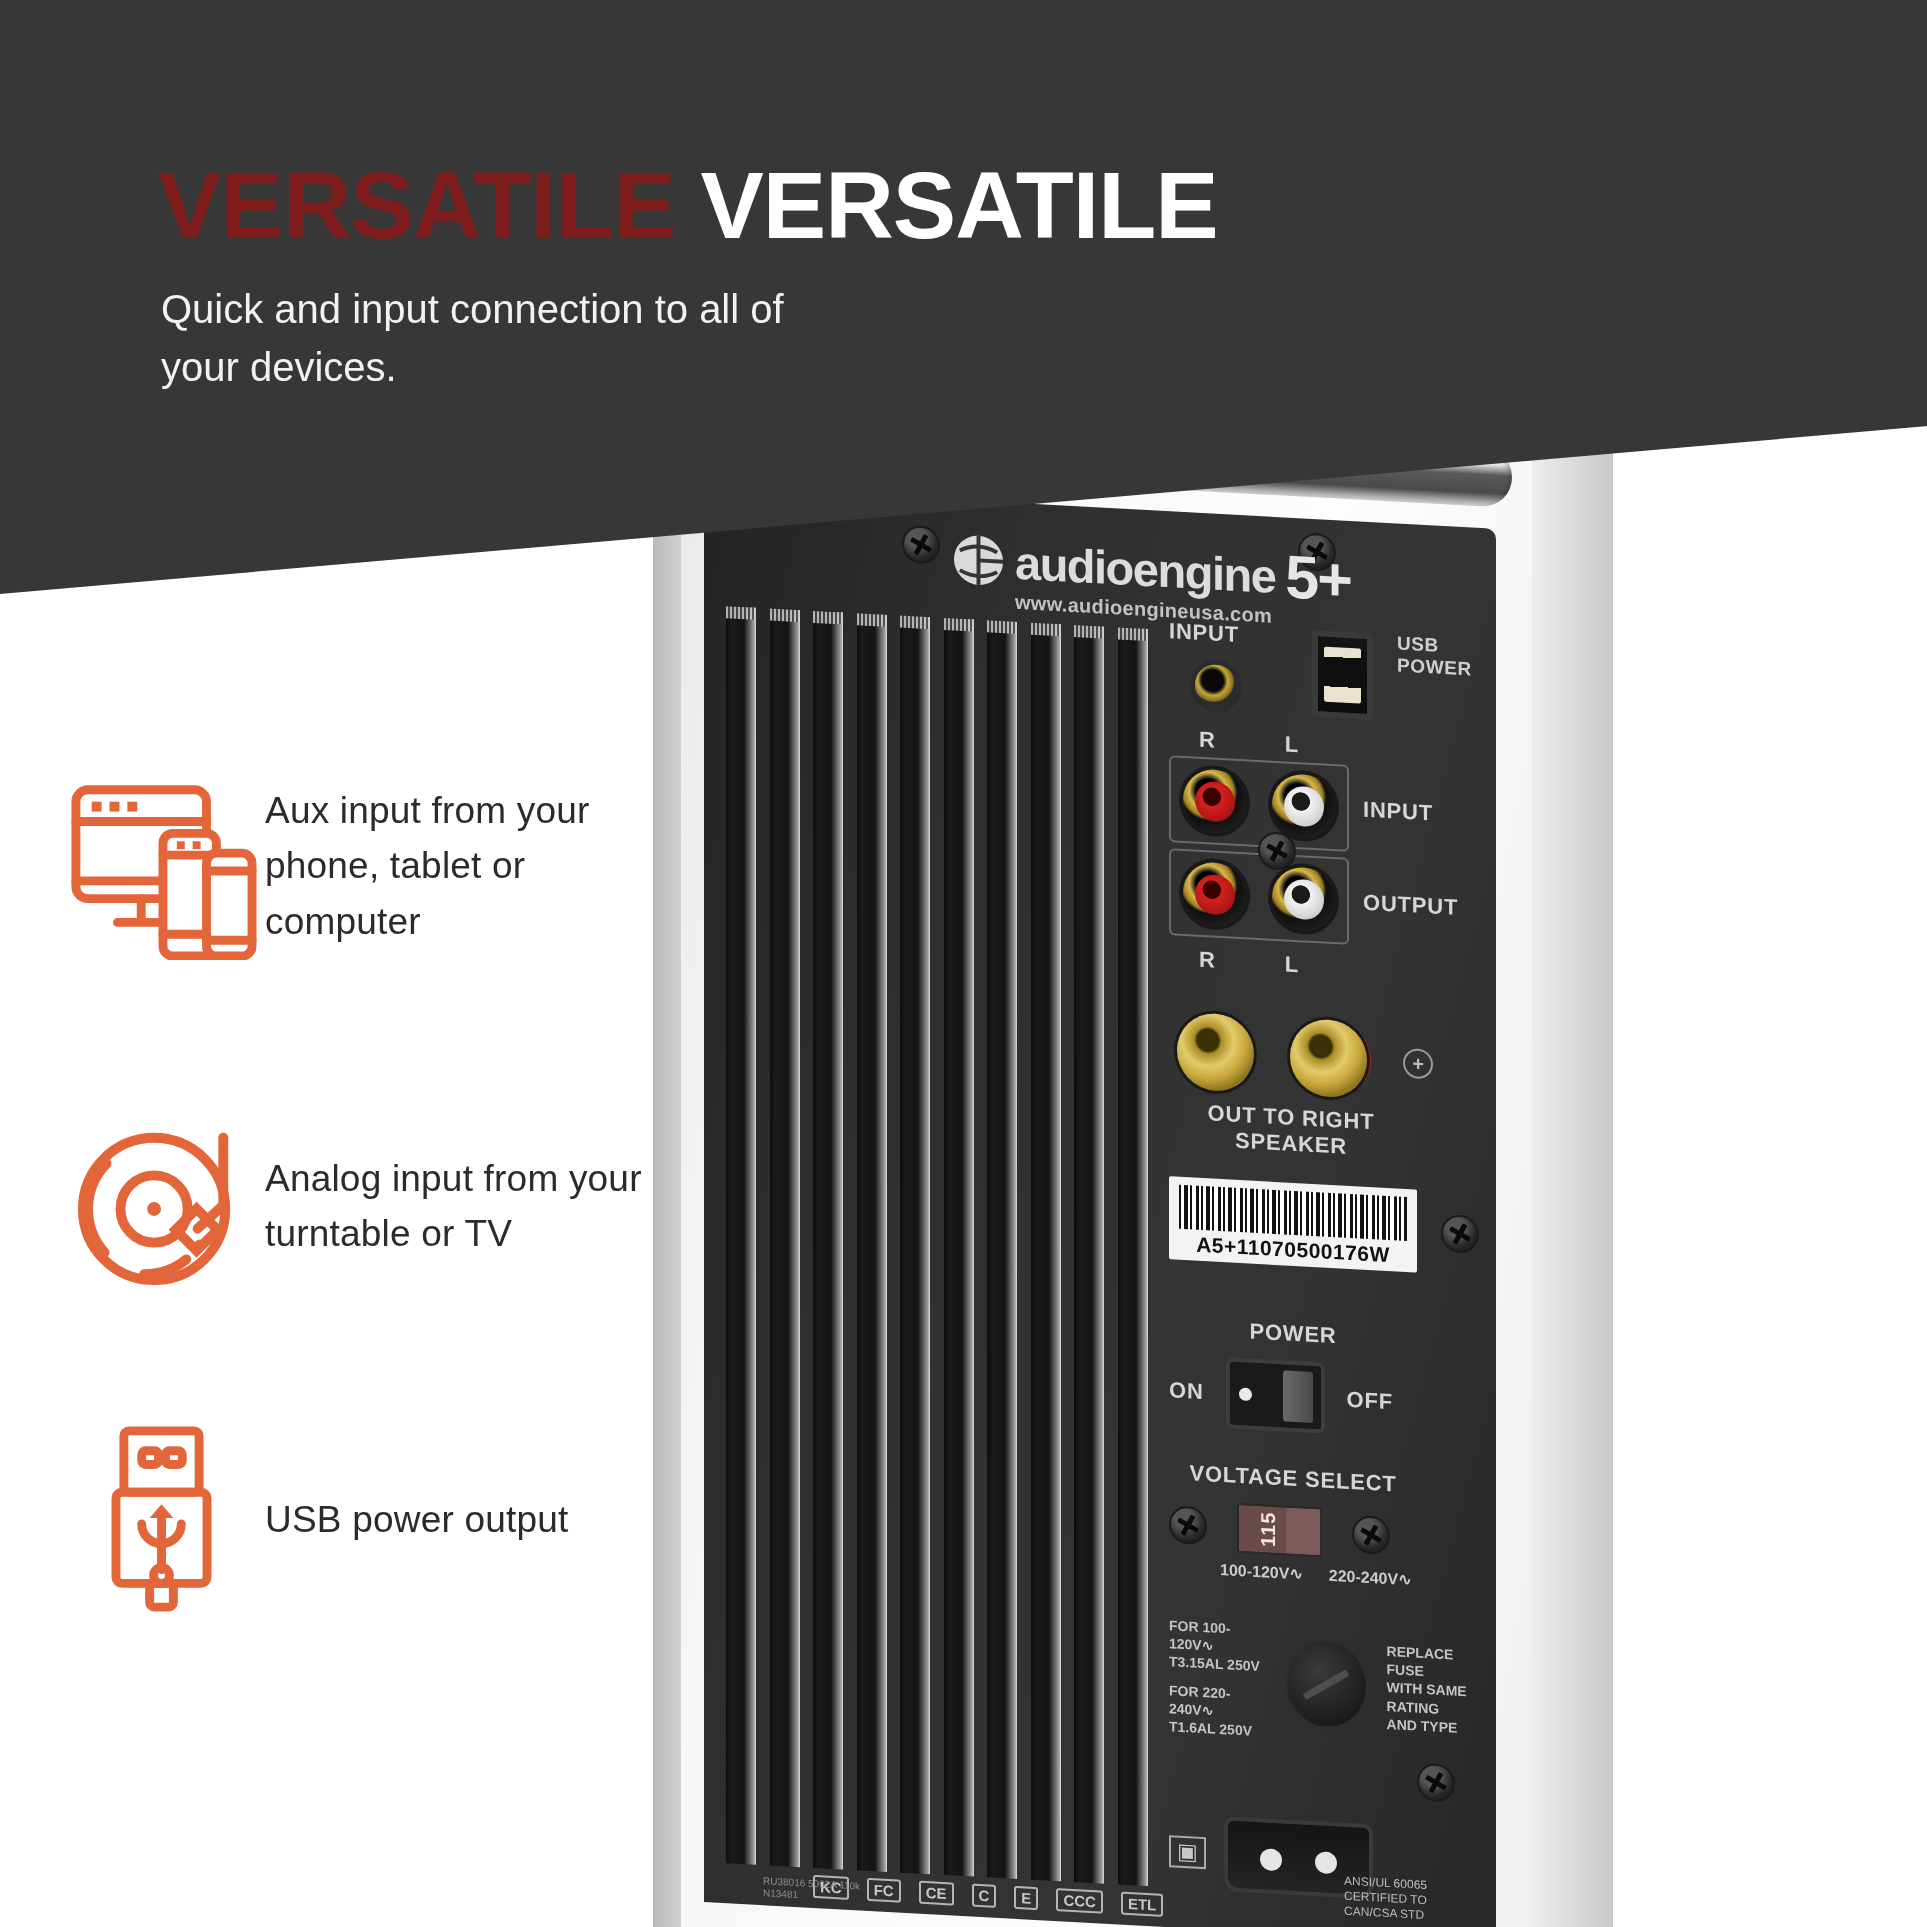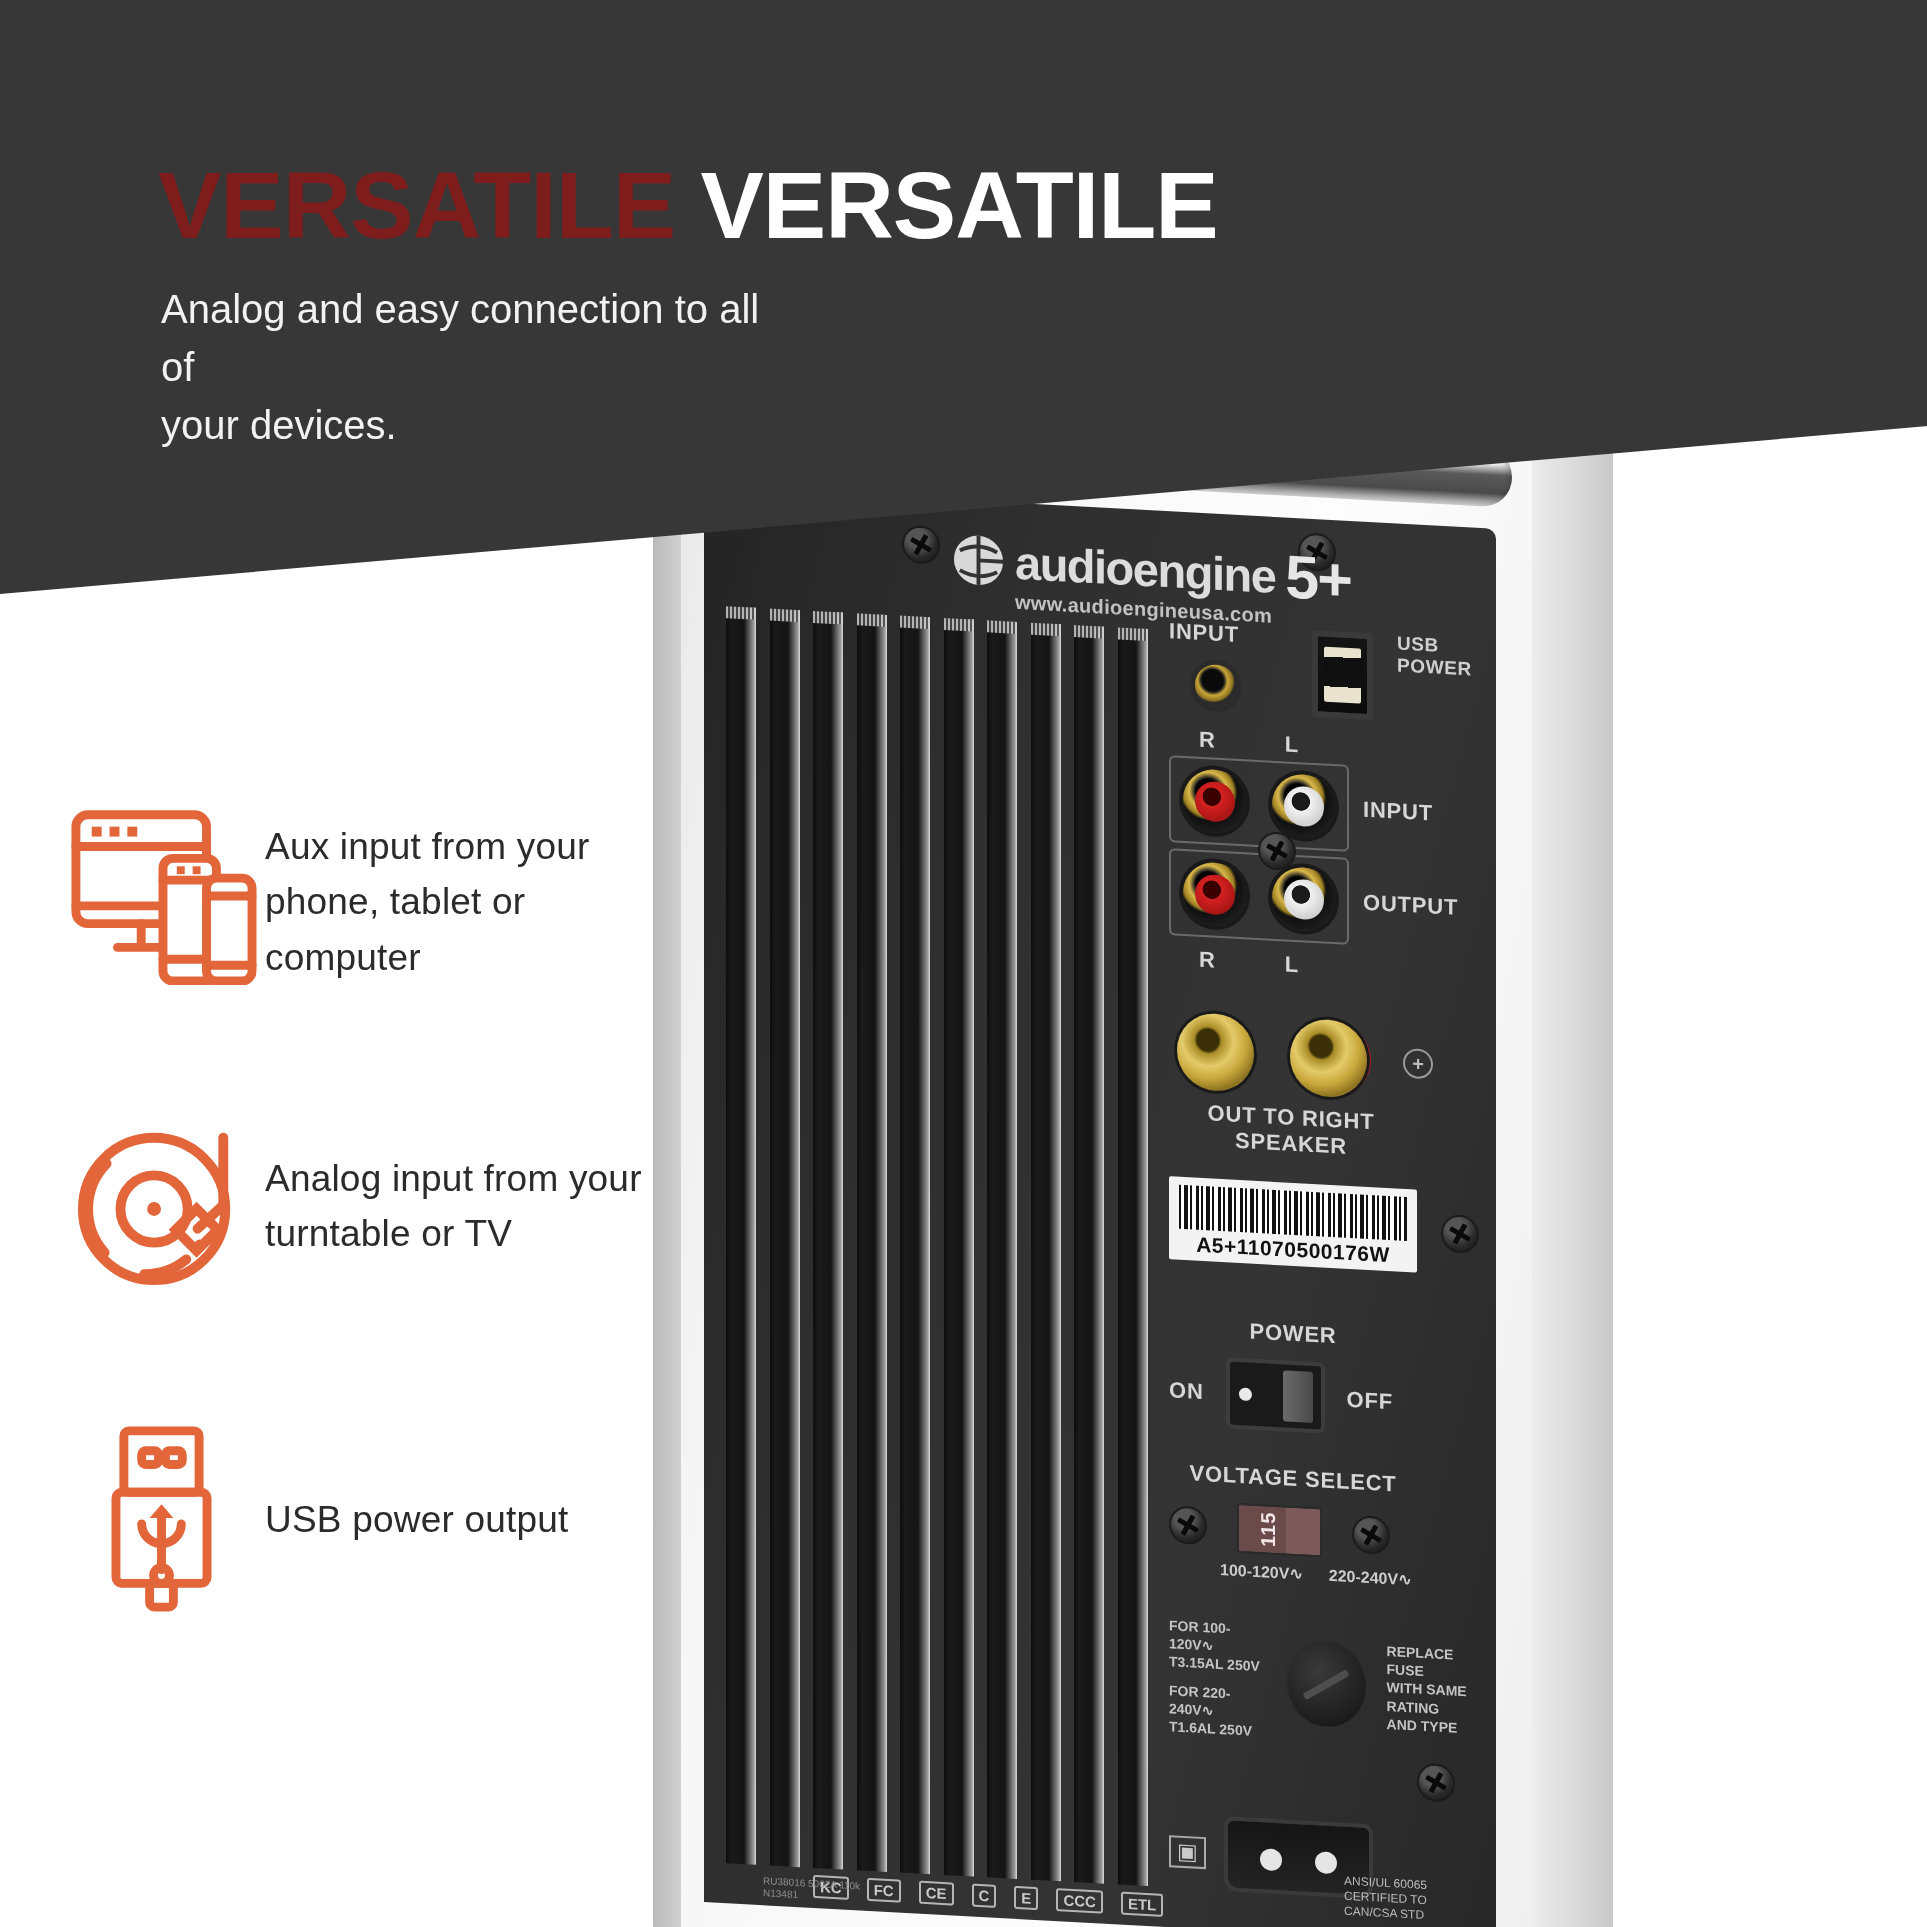--- a/index.html
+++ b/index.html
@@ -33,21 +33,21 @@
   }
 
   
   .features { position: absolute; left: 57px; top: 747px; width: 634px; z-index: 4; }
   .feature-row { position: relative; display: flex; align-items: center; }
   .feat-icon { width: 208px; flex: 0 0 208px; display: flex; justify-content: center; align-items: center; }
   .feat-text {
     color: #2b2b2b; font-size: 37px; font-weight: 300; line-height: 1.5;
     letter-spacing: 0.2px;
   }
-  .f1 { height: 238px; align-items: flex-end; }
+  .f1 { height: 238px; }
   .f2 { height: 248px; margin-top: 97px; }
   .f3 { height: 238px; margin-top: 71px; }
 
   
   .speaker-wrap { position: absolute; left: 653px; top: 337px; width: 1277px; height: 1594px; z-index: 1; }
 
   .cab-side {
     position: absolute; left: 0; top: 38px; width: 89px; height: 1556px;
     background: linear-gradient(90deg,#b9b9b9 0%,#d8d8d8 40%,#e9e9e9 100%);
   }
@@ -400,21 +400,21 @@
     </div>
   </div>
 
   <div class="header-dark"></div>
 
   <div class="headline">
     <span class="hl-accent">VERSATILE</span><span>&nbsp;</span><span class="hl-plain">VERSATILE</span>
   </div>
 
   <div class="subhead">
-    <div>Analog and easy connection to all of</div>
+    <div>Quick and input connection to all of</div>
     <div>your devices.</div>
   </div>
 
   <div class="features">
 
     <div class="feature-row f1">
       <div class="feat-icon">
         <svg width="198" height="188" viewBox="0 0 200 190" fill="none" stroke="#E2663A" stroke-width="9" stroke-linecap="round" stroke-linejoin="round">
           <rect x="14" y="18" width="132" height="110" rx="12"></rect>
           <path d="M14 50 H146"></path>

